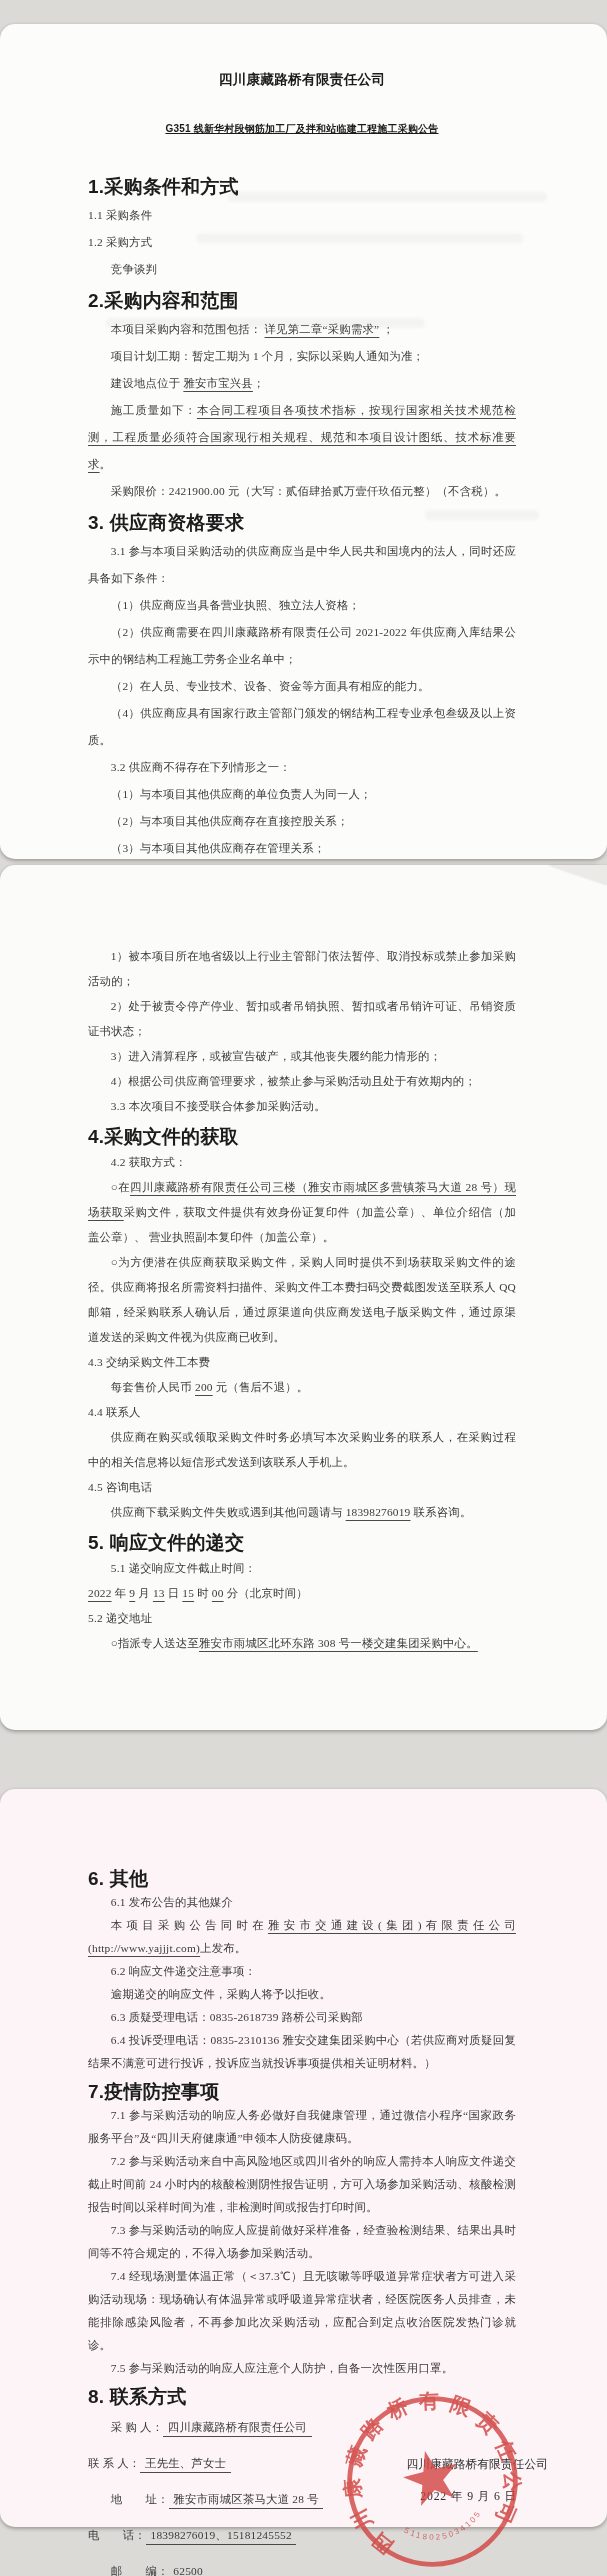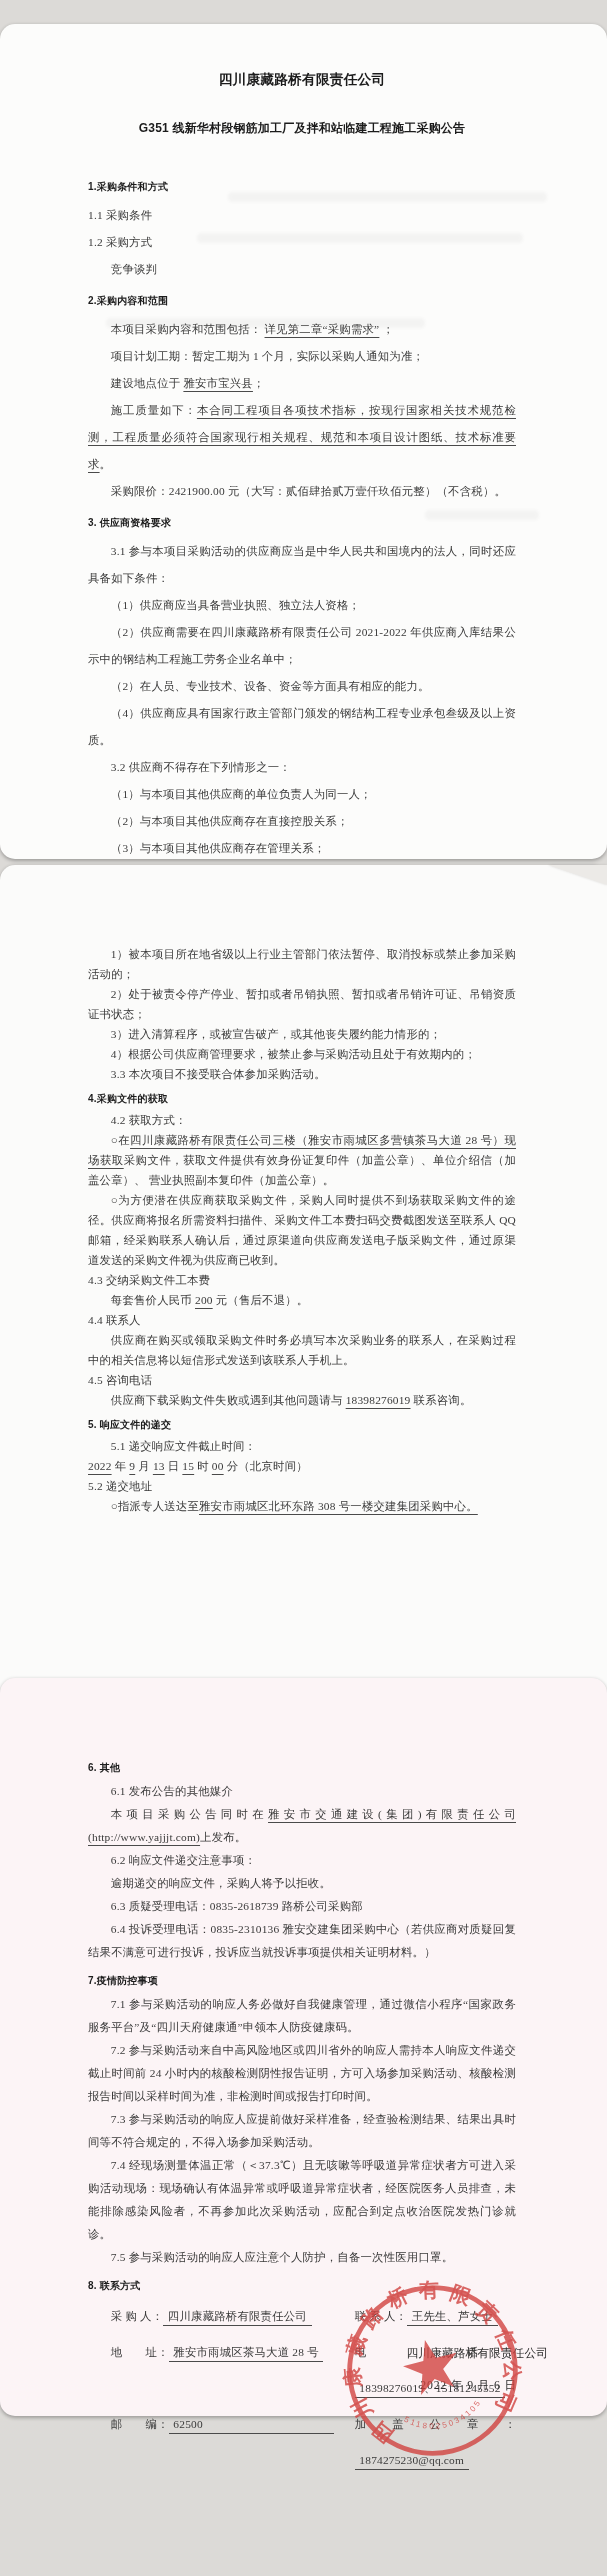--- a/index.html
+++ b/index.html
@@ -2,37 +2,37 @@
 <html style="font-size:12px"><head>
 <meta charset="utf-8">
 <style>
   html,body{margin:0;padding:0;}
   body{width:607px;height:2576px;position:relative;overflow:hidden;
        background:#dcdad7;font-family:"Liberation Serif",serif;}
   .page{position:absolute;left:0;width:607px;background:#fcfcfb;
         box-shadow:0 1.5px 3.8px rgba(0,0,0,.28);border-radius:15px;}
   #page1{top:24px;height:835px;}
   #page2{top:865px;height:865px;background:#fbfbfa;}
-  #page3{top:1678px;height:738px;background:#fcf4f6;}
+  #page3{top:1789px;height:738px;background:#fcf4f6;}
   .content{padding:0 91px 0 88px;font-size:11.4px;color:#3a3a3a;
            text-align:justify;letter-spacing:0.2px;}
   #page1 .content{line-height:27px;}
-  #page2 .content{padding-top:79px;line-height:20px;}
+  #page2 .content{padding-top:79px;line-height:25px;}
   #page3 .content{padding-top:73px;line-height:23px;}
   p{margin:0;text-indent:2em;}
   .noind{text-indent:0;}
   .title{ text-align:center;text-indent:0;font-family:"Liberation Sans",sans-serif;
           font-weight:bold;font-size:13.7px;color:#1b1b1b;line-height:23px;}
   .t1{padding-top:44px;}
-  .t2{padding-top:26px;font-size:12px;}
-  .hd{font-family:"Liberation Sans",sans-serif;font-weight:bold;font-size:10px;
+  .t2{padding-top:26px;font-size:10px;text-decoration:underline;}
+  .hd{font-family:"Liberation Sans",sans-serif;font-weight:bold;font-size:19px;
       color:#1c1c1c;text-indent:0;margin:4.6px 0 1.5px;}
   #page1 .hd.first{margin-top:33px;}
   .u{text-decoration:underline;text-underline-offset:3.8px;text-decoration-color:#4a4a4a;text-decoration-thickness:0.8px;}
-  .crow{display:flex;text-indent:0;line-height:36px;}
+  .crow{display:flex;text-indent:0;line-height:36px;flex-direction:column;}
   .ccell-l{flex:0 0 57%;padding-left:2em;}
   .ccell-r{flex:1;}
   .cval{border-bottom:0.8px solid #4a4a4a;line-height:16.7px;display:inline-block;padding:0 4.6px;}
   .cval.wide{min-width:156px;}
   .sig{position:absolute;text-indent:0;color:#2e2e2e;font-size:11.8px;}
   .sig-company{top:668px;right:59px;}
   .sig-date{top:700px;right:90px;letter-spacing:0.8px;}
   .stamp{position:absolute;left:340px;top:600px;width:185px;height:185px;
          transform:rotate(-14deg);opacity:.88;pointer-events:none;}
   .fold{position:absolute;top:0;right:0;width:0;height:0;

